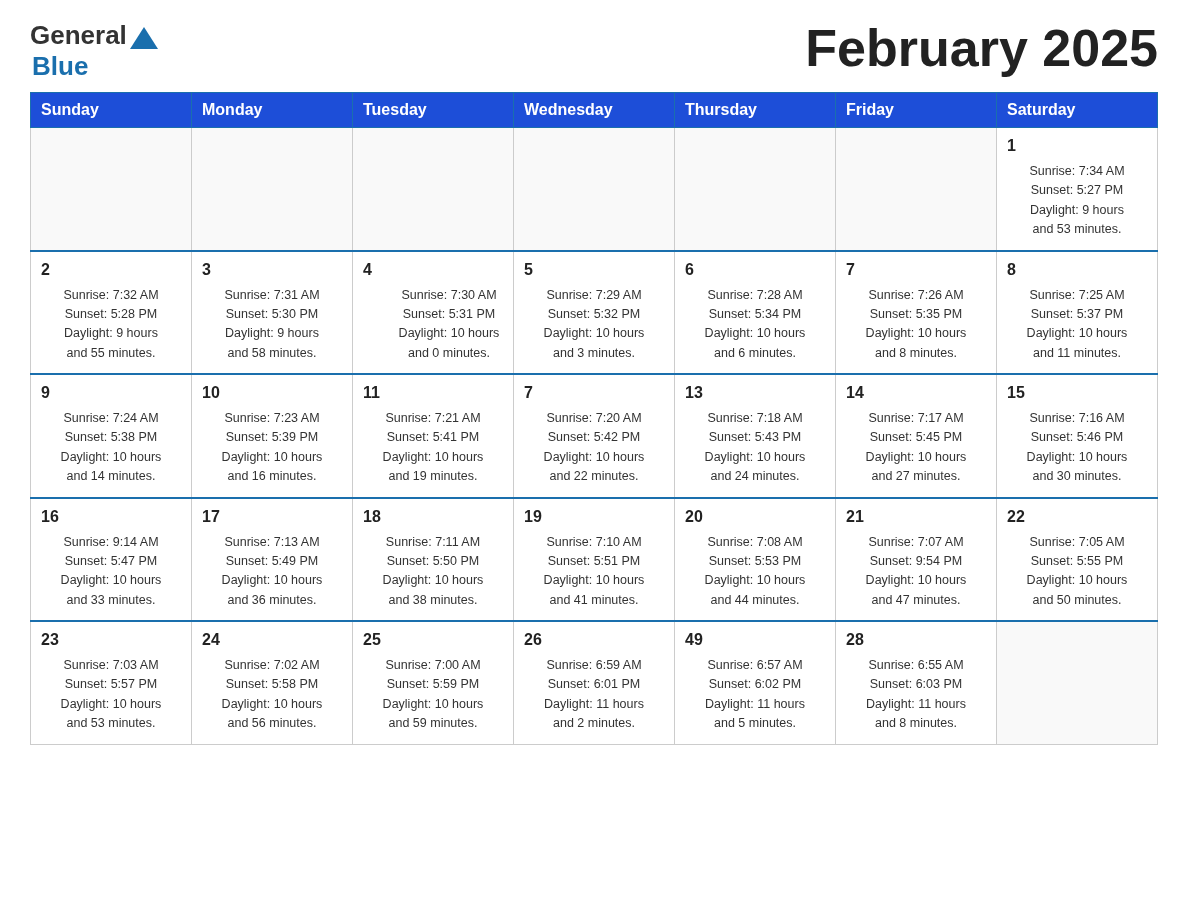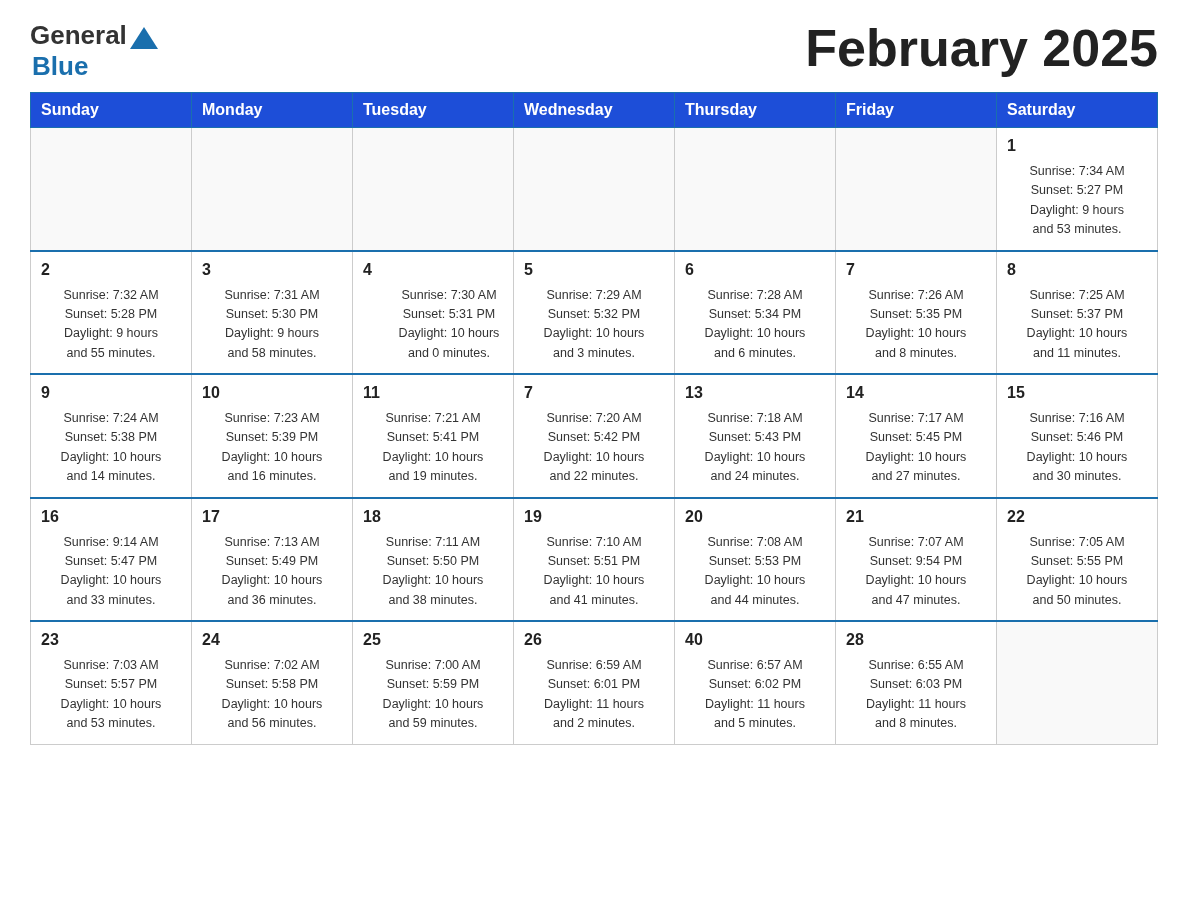--- a/index.html
+++ b/index.html
@@ -324,21 +324,21 @@
 and 59 minutes.</div>
         </td>
         <td>
           <span class="day-number">26</span>
           <div class="day-info" style="white-space: pre-line;">Sunrise: 6:59 AM
 Sunset: 6:01 PM
 Daylight: 11 hours
 and 2 minutes.</div>
         </td>
         <td>
-          <span class="day-number">40</span>
+          <span class="day-number">49</span>
           <div class="day-info" style="white-space: pre-line;">Sunrise: 6:57 AM
 Sunset: 6:02 PM
 Daylight: 11 hours
 and 5 minutes.</div>
         </td>
         <td>
           <span class="day-number">28</span>
           <div class="day-info" style="white-space: pre-line;">Sunrise: 6:55 AM
 Sunset: 6:03 PM
 Daylight: 11 hours

